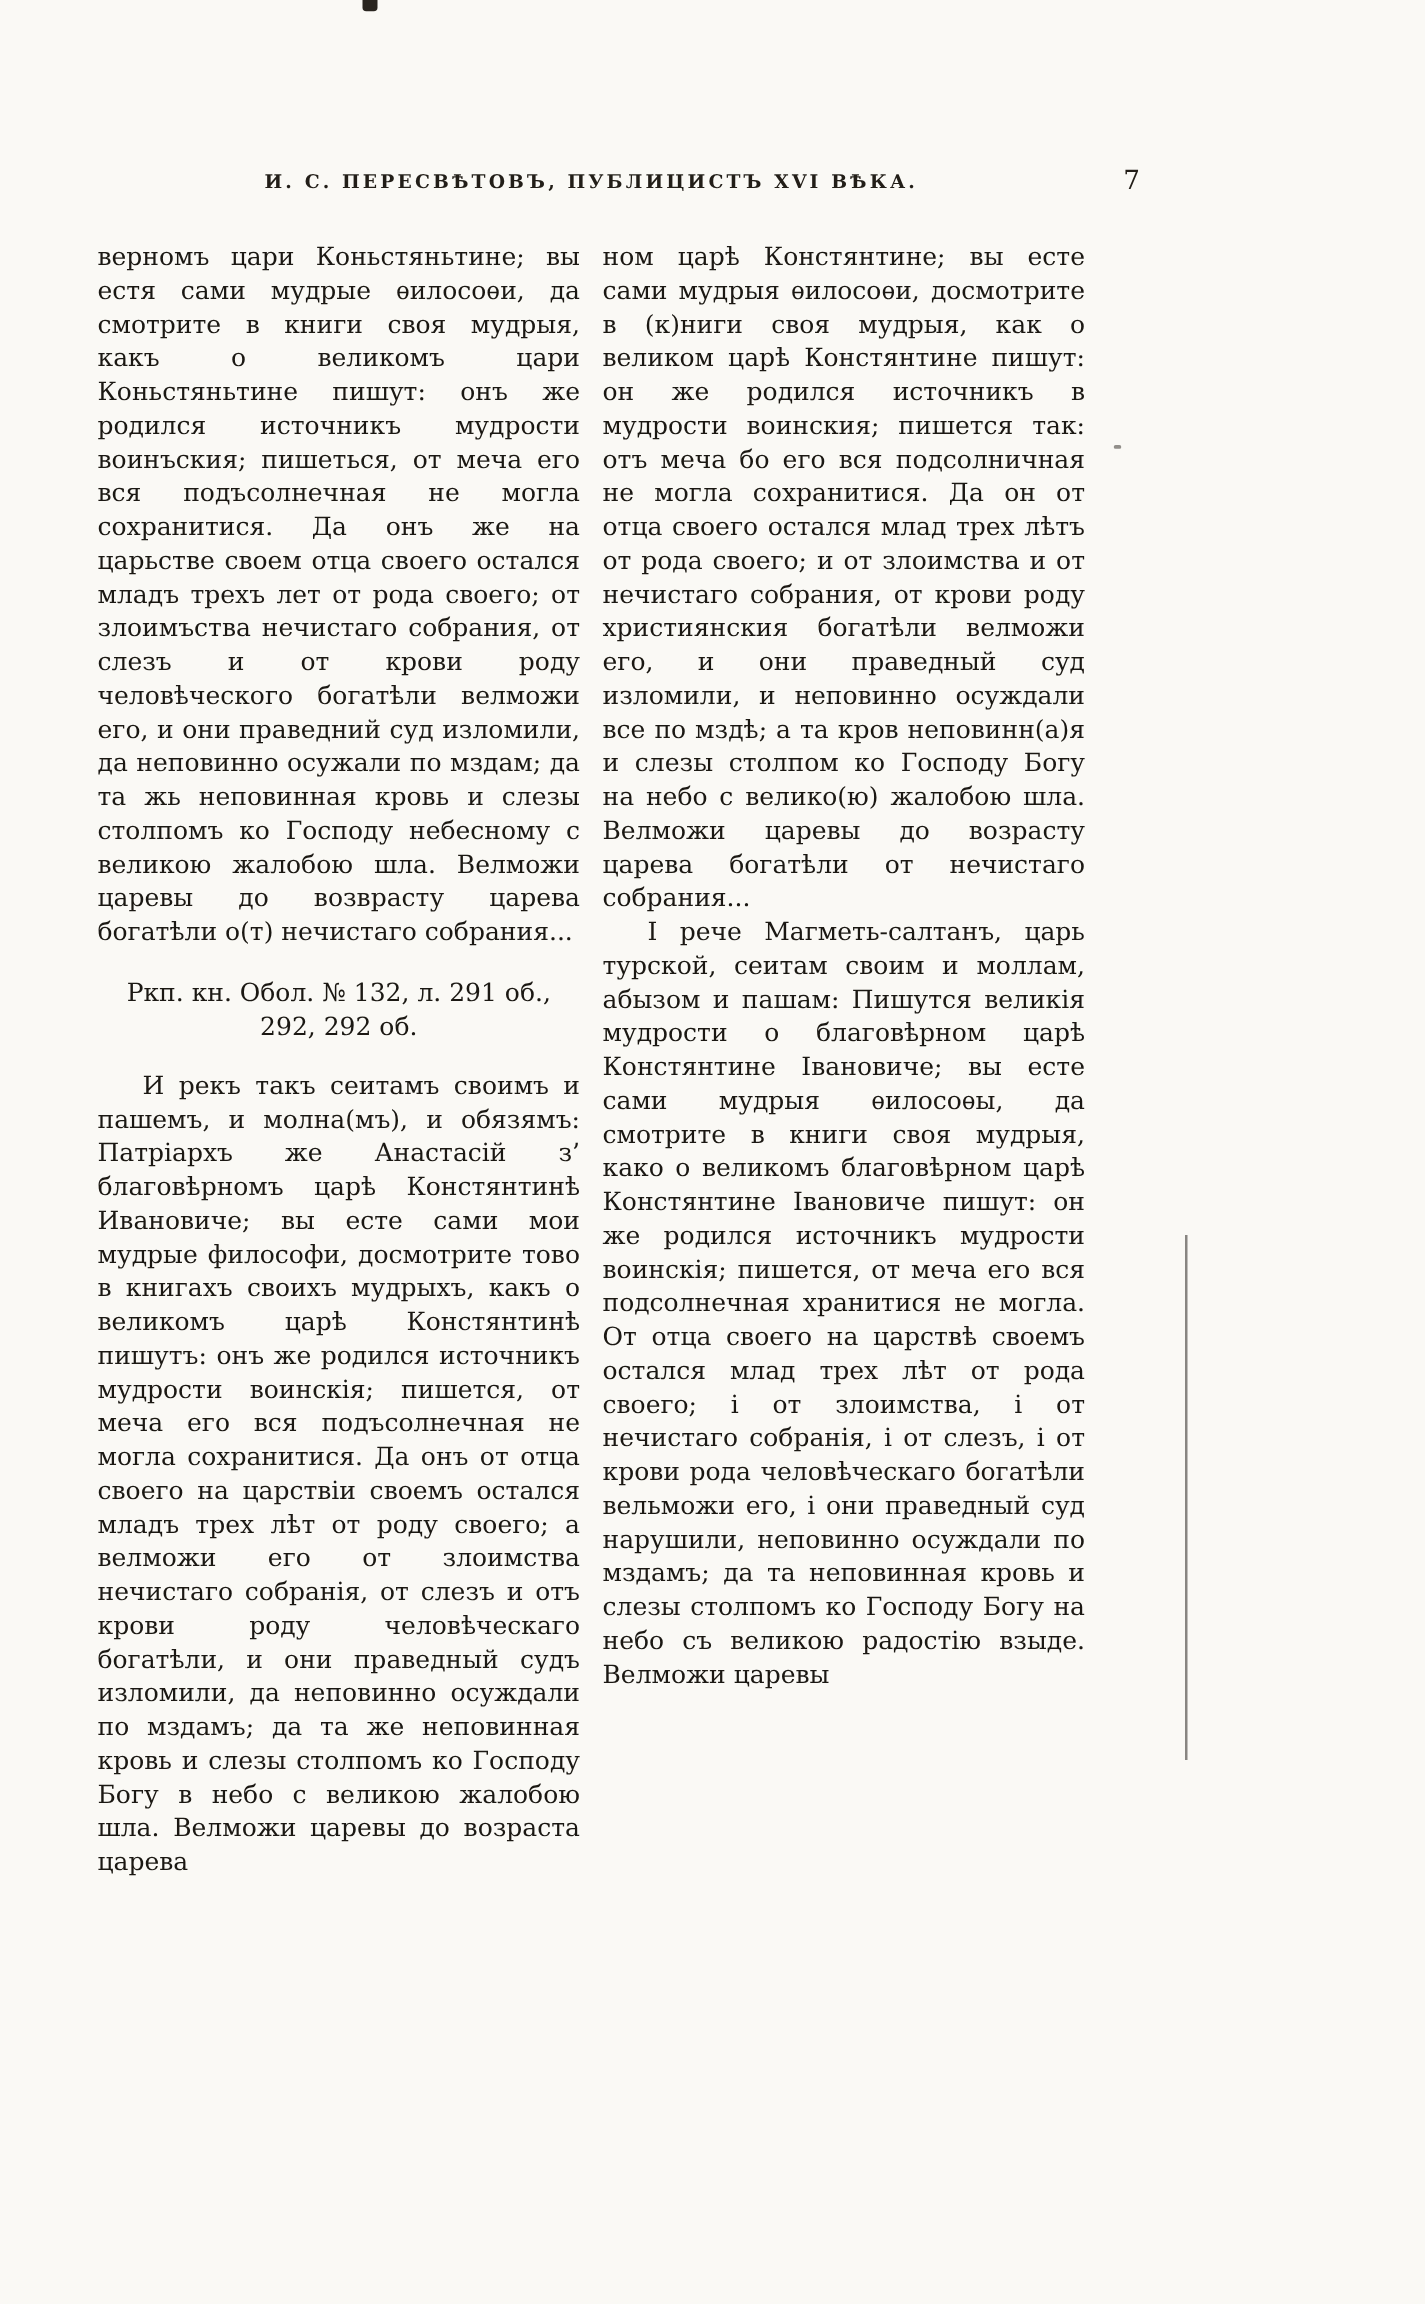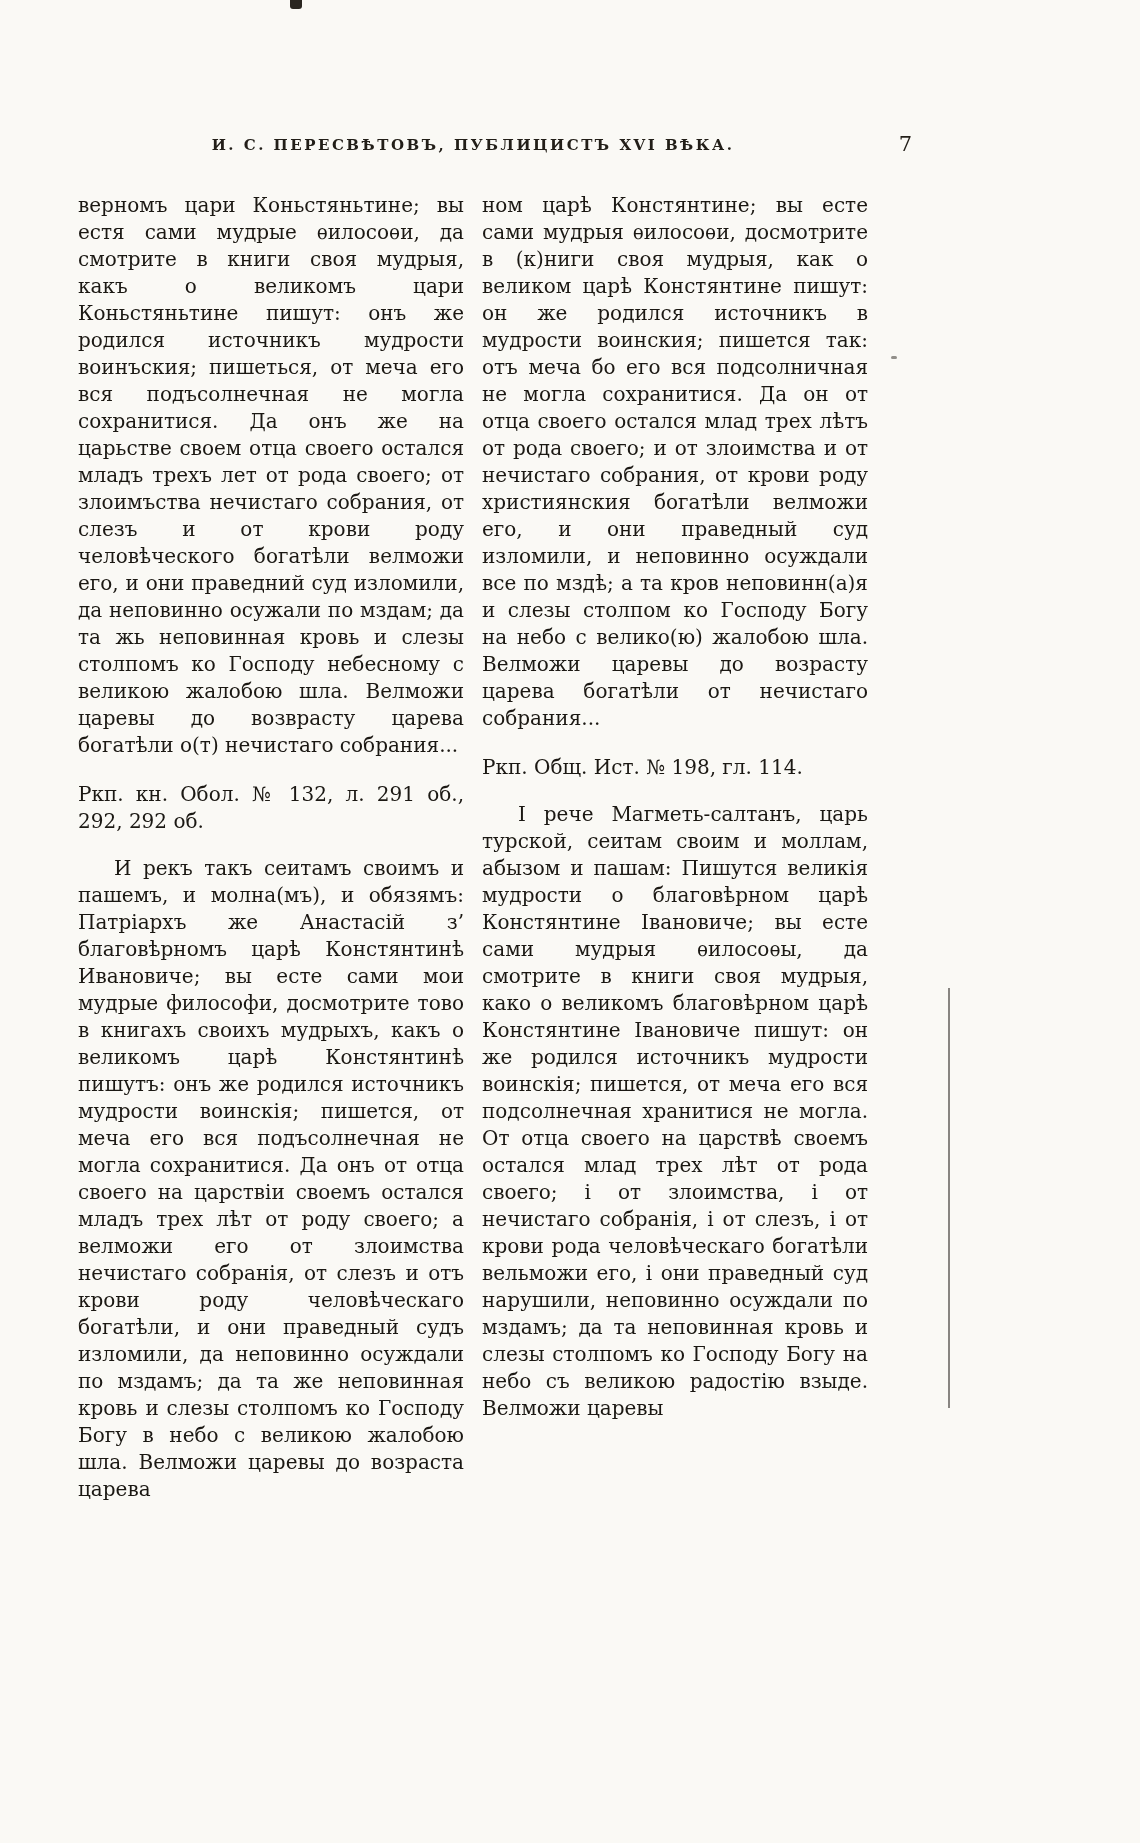--- a/index.html
+++ b/index.html
@@ -58,20 +58,21 @@
   .col p {
     margin: 0;
   }
   .col p.paragraph {
     text-align: justify;
   }
   .col p.paragraph.indent {
     text-indent: 36px;
   }
   .col p.reference {
+    text-align: center;
     margin: 22px 0 20px;
   }
   .it { }
   .rm { font-style: normal; margin-top: 28px; }
   
   .artifact { position: absolute; background: #2a2620; }
   .artifact-top-mark { left: 290px; top: 0; width: 12px; height: 9px; border-radius: 0 0 3px 3px; }
   .artifact-right-line { left: 948px; top: 988px; width: 2px; height: 420px; opacity: .55; }
   .artifact-speck { left: 891px; top: 356px; width: 6px; height: 3px; opacity: .5; border-radius: 2px; }
 </style>
@@ -92,19 +93,18 @@
     </div>
 
     <div class="cols">
       <div class="col">
           <p class="paragraph"><span class="it">верномъ цари Коньстяньтине; вы естя сами мудрые ѳилосоѳи, да смотрите в книги своя мудрыя, какъ о великомъ цари Коньстяньтине пишут: </span><span class="rm">онъ же родился источникъ мудрости воинъския; пишеться, от меча его вся подъсолнечная не могла сохранитися. Да онъ же на царьстве своем отца своего остался младъ трехъ лет от рода своего; от злоимъства нечистаго собрания, от слезъ и от крови роду человѣческого богатѣли велможи его, и они праведний суд изломили, да неповинно осужали по мздам; </span><span class="it">да та жь неповинная кровь и слезы столпомъ ко Господу небесному с великою жалобою шла.</span><span class="rm"> Велможи царевы до возврасту царева богатѣли о(т) нечистаго собрания...</span></p>
           <p class="reference"><span class="it">Ркп. кн. Обол. № 132, л. 291 об., 292, 292 об.</span></p>
           <p class="paragraph indent"><span class="rm">И рекъ такъ сеитамъ своимъ и пашемъ, и молна(мъ), и обязямъ: Патріархъ же Анастасій з’ благовѣрномъ царѣ Констянтинѣ Ивановиче; </span><span class="it">вы есте сами мои мудрые философи, досмотрите тово в книгахъ своихъ мудрыхъ, какъ о великомъ царѣ Констянтинѣ пишутъ: </span><span class="rm">онъ же родился источникъ мудрости воинскія; пишется, от меча его вся подъсолнечная не могла сохранитися. Да онъ от отца своего на царствіи своемъ остался младъ трех лѣт от роду своего; а велможи его от злоимства нечистаго собранія, от слезъ и отъ крови роду человѣческаго богатѣли, и они праведный судъ изломили, да неповинно осуждали по мздамъ; </span><span class="it">да та же неповинная кровь и слезы столпомъ ко Господу Богу в небо с великою жалобою шла.</span><span class="rm"> Велможи царевы до возраста царева</span></p>
         </div>
       <div class="col">
           <p class="paragraph"><span class="it">ном царѣ Констянтине; вы есте сами мудрыя ѳилосоѳи, досмотрите в (к)ниги своя мудрыя, как о великом царѣ Констянтине пишут: </span><span class="rm">он же родился источникъ в мудрости воинския; пишется так: отъ меча бо его вся подсолничная не могла сохранитися. Да он от отца своего остался млад трех лѣтъ от рода своего; и от злоимства и от нечистаго собрания, от крови роду християнския богатѣли велможи его, и они праведный суд изломили, и неповинно осуждали все по мздѣ; </span><span class="it">а та кров неповинн(а)я и слезы столпом ко Господу Богу на небо с велико(ю) жалобою шла.</span><span class="rm"> Велможи царевы до возрасту царева богатѣли от нечистаго собрания...</span></p>
-          <p class="reference"><span class="it">Ркп. Общ. Ист. № 198, гл. 114.</span></p>
           <p class="paragraph indent"><span class="rm">І рече Магметь-салтанъ, царь турской, сеитам своим и моллам, абызом и пашам: Пишутся великія мудрости о благовѣрном царѣ Констянтине Івановиче; </span><span class="it">вы есте сами мудрыя ѳилосоѳы, да смотрите в книги своя мудрыя, како о великомъ благовѣрном царѣ Констянтине Івановиче пишут: </span><span class="rm">он же родился источникъ мудрости воинскія; пишется, от меча его вся подсолнечная хранитися не могла. От отца своего на царствѣ своемъ остался млад трех лѣт от рода своего; і от злоимства, і от нечистаго собранія, і от слезъ, і от крови рода человѣческаго богатѣли вельможи его, і они праведный суд нарушили, неповинно осуждали по мздамъ; </span><span class="it">да та неповинная кровь и слезы столпомъ ко Господу Богу на небо съ великою радостію взыде.</span><span class="rm"> Велможи царевы</span></p>
         </div>
     </div>
 
   </div>
 </div>
 
 </body></html>

